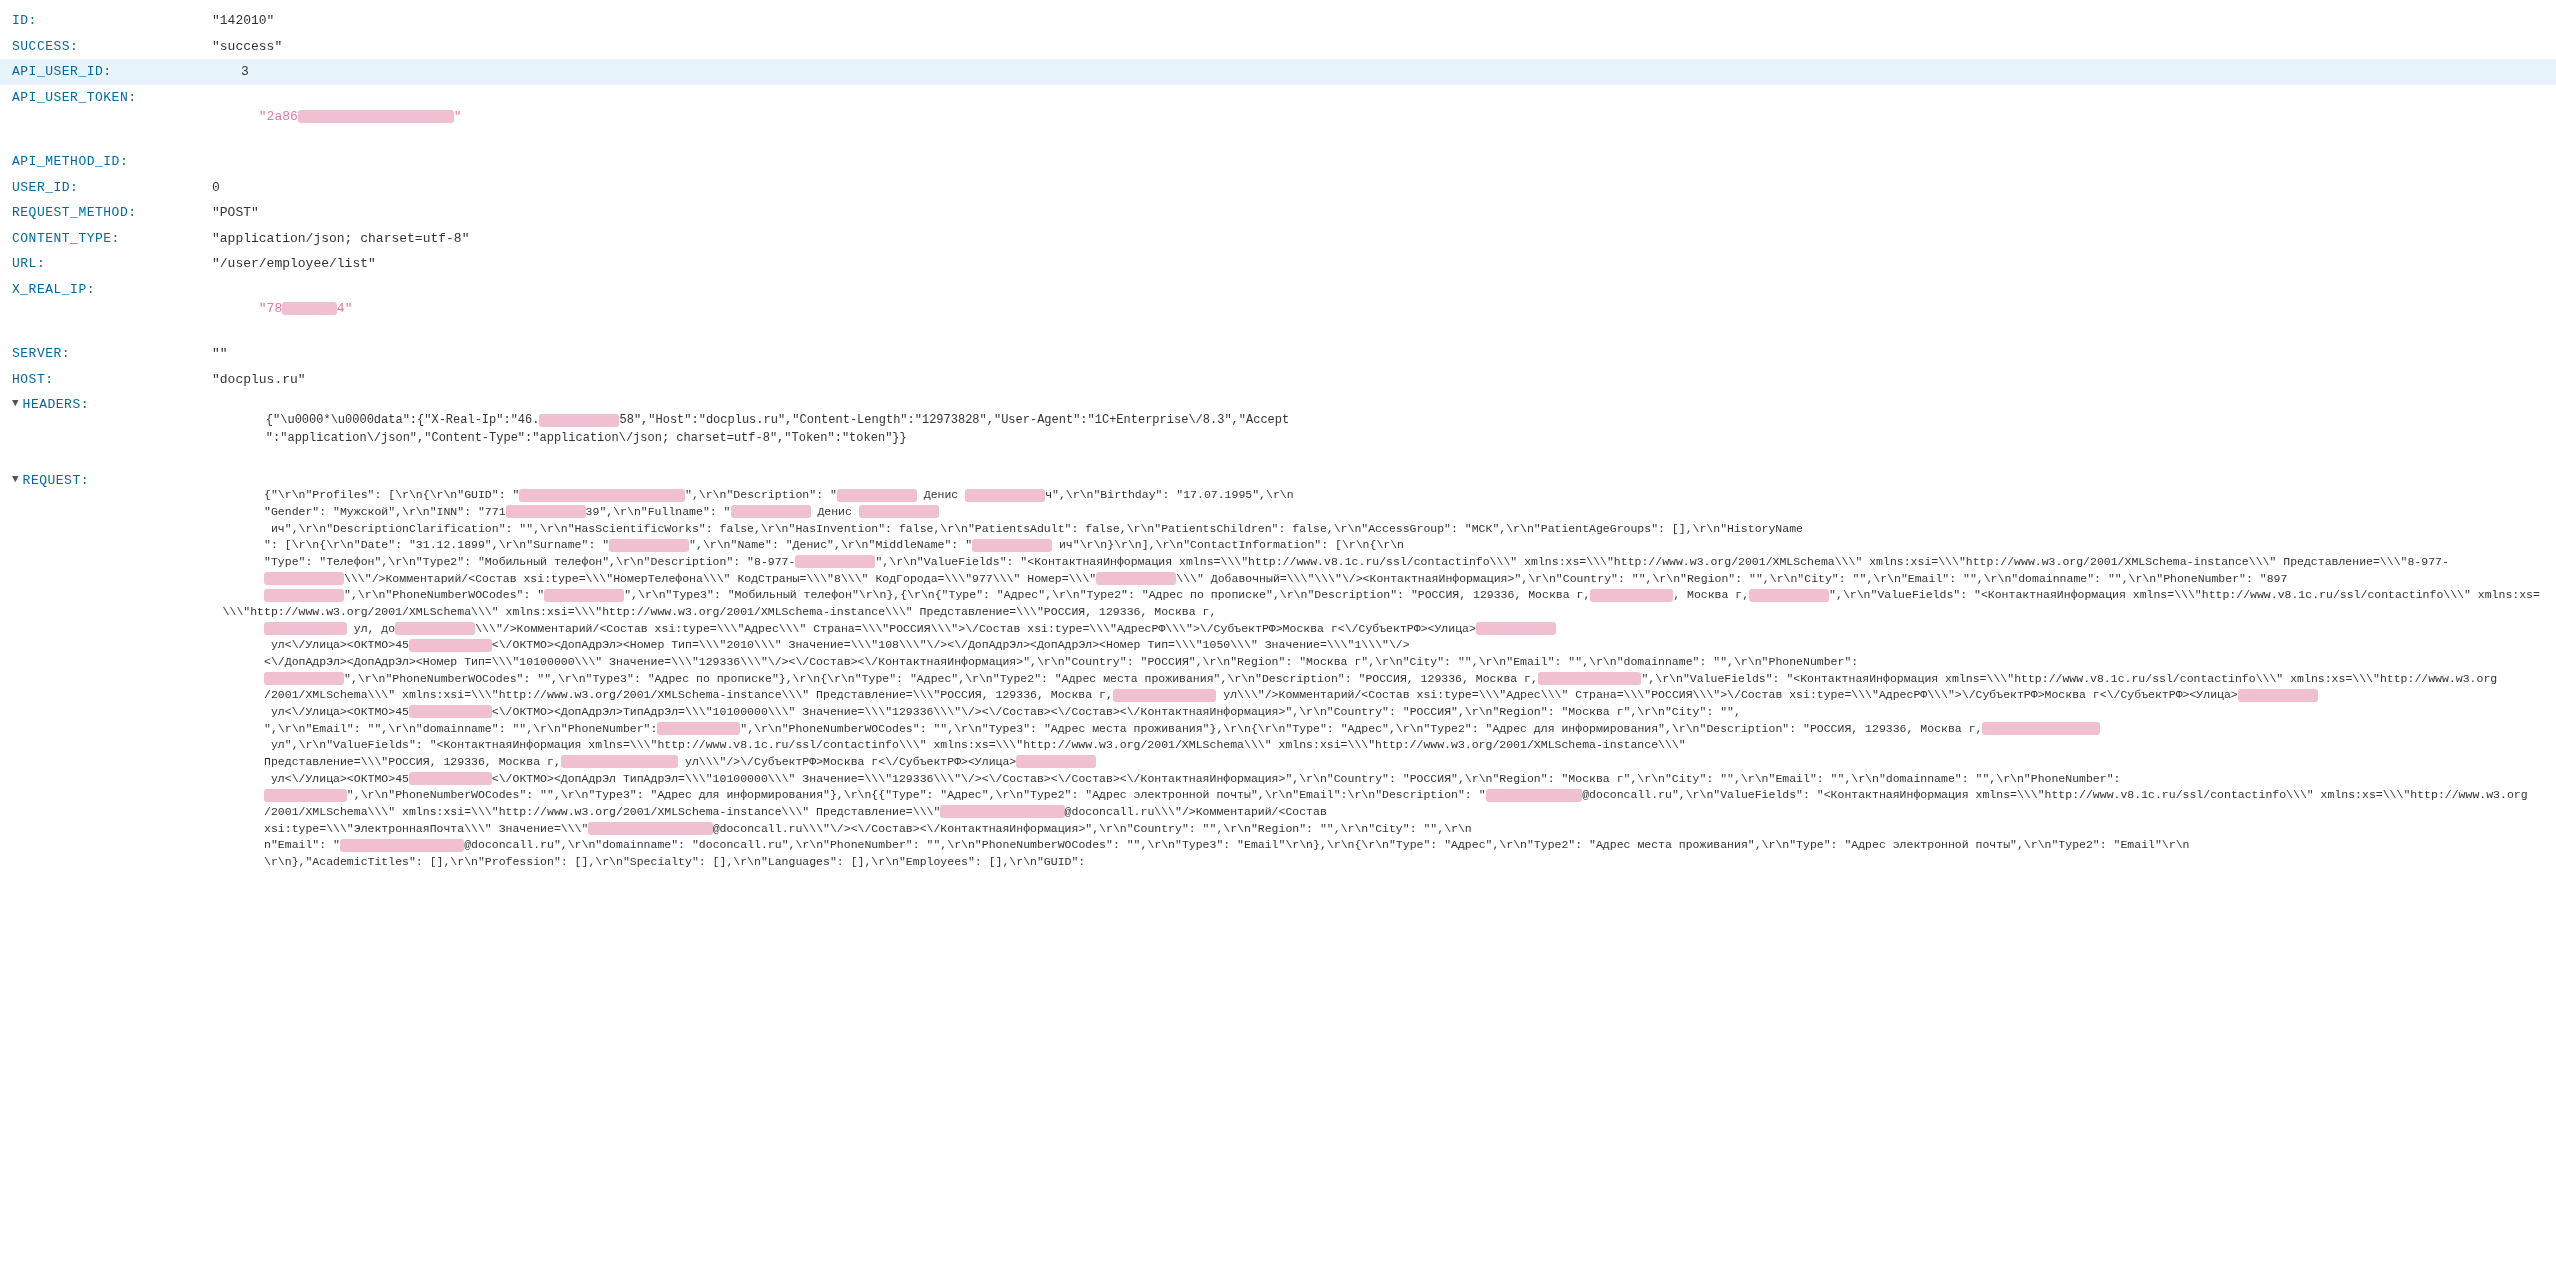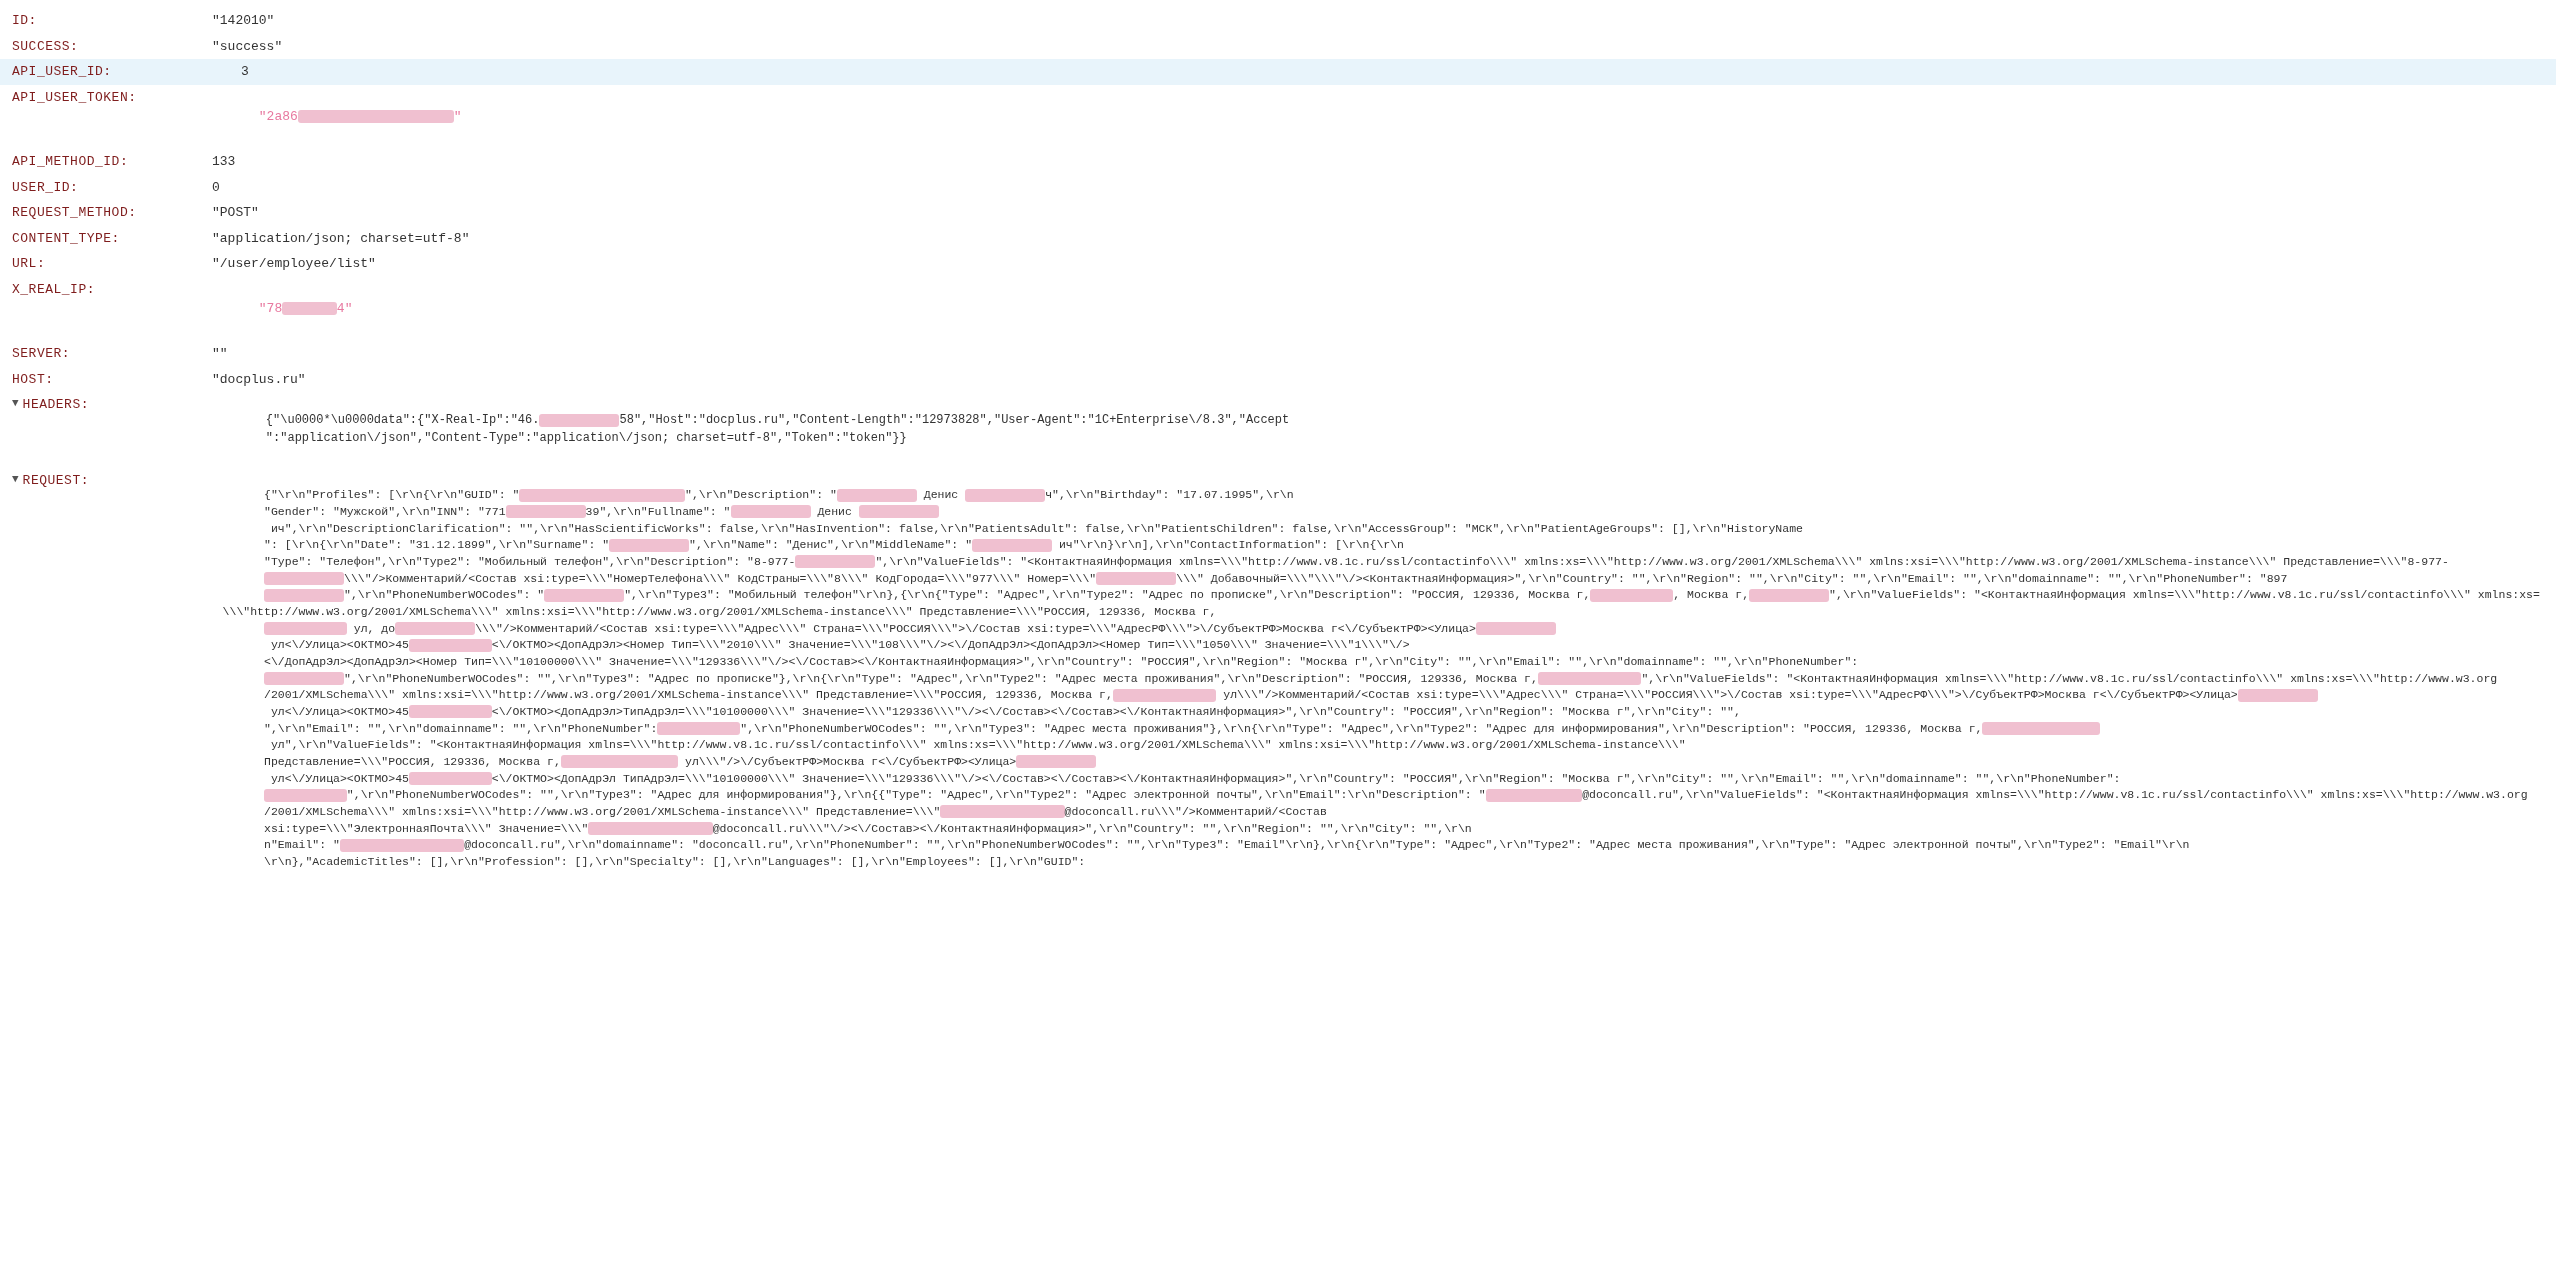--- a/index.html
+++ b/index.html
@@ -17,21 +17,21 @@
       display: flex;
       align-items: flex-start;
       padding: 3px 12px;
       line-height: 1.5;
     }
     .log-row.highlighted {
       background-color: #e8f4fb;
       gap: 29px;
     }
     .log-key {
-      color: #7f1d1d;
+      color: #0369a1;
       min-width: 200px;
       font-weight: normal;
       flex-shrink: 0;
       letter-spacing: 0.5px;
     }
     .log-value {
       color: #333;
       flex: 1;
       word-break: break-all;
       white-space: pre-wrap;
@@ -90,21 +90,20 @@
 
   <div class="log-row">
     <span class="log-key">API_USER_TOKEN:</span>
     <span class="log-value pink-blur">
       "2a86<span class="redacted">&nbsp;&nbsp;&nbsp;&nbsp;&nbsp;&nbsp;&nbsp;&nbsp;&nbsp;&nbsp;&nbsp;&nbsp;&nbsp;&nbsp;&nbsp;&nbsp;&nbsp;&nbsp;&nbsp;&nbsp;</span>"
     </span>
   </div>
 
   <div class="log-row">
     <span class="log-key">API_METHOD_ID:</span>
-    <span class="log-value">133</span>
   </div>
 
   <div class="log-row">
     <span class="log-key">USER_ID:</span>
     <span class="log-value">0</span>
   </div>
 
   <div class="log-row">
     <span class="log-key">REQUEST_METHOD:</span>
     <span class="log-value">"POST"</span>

